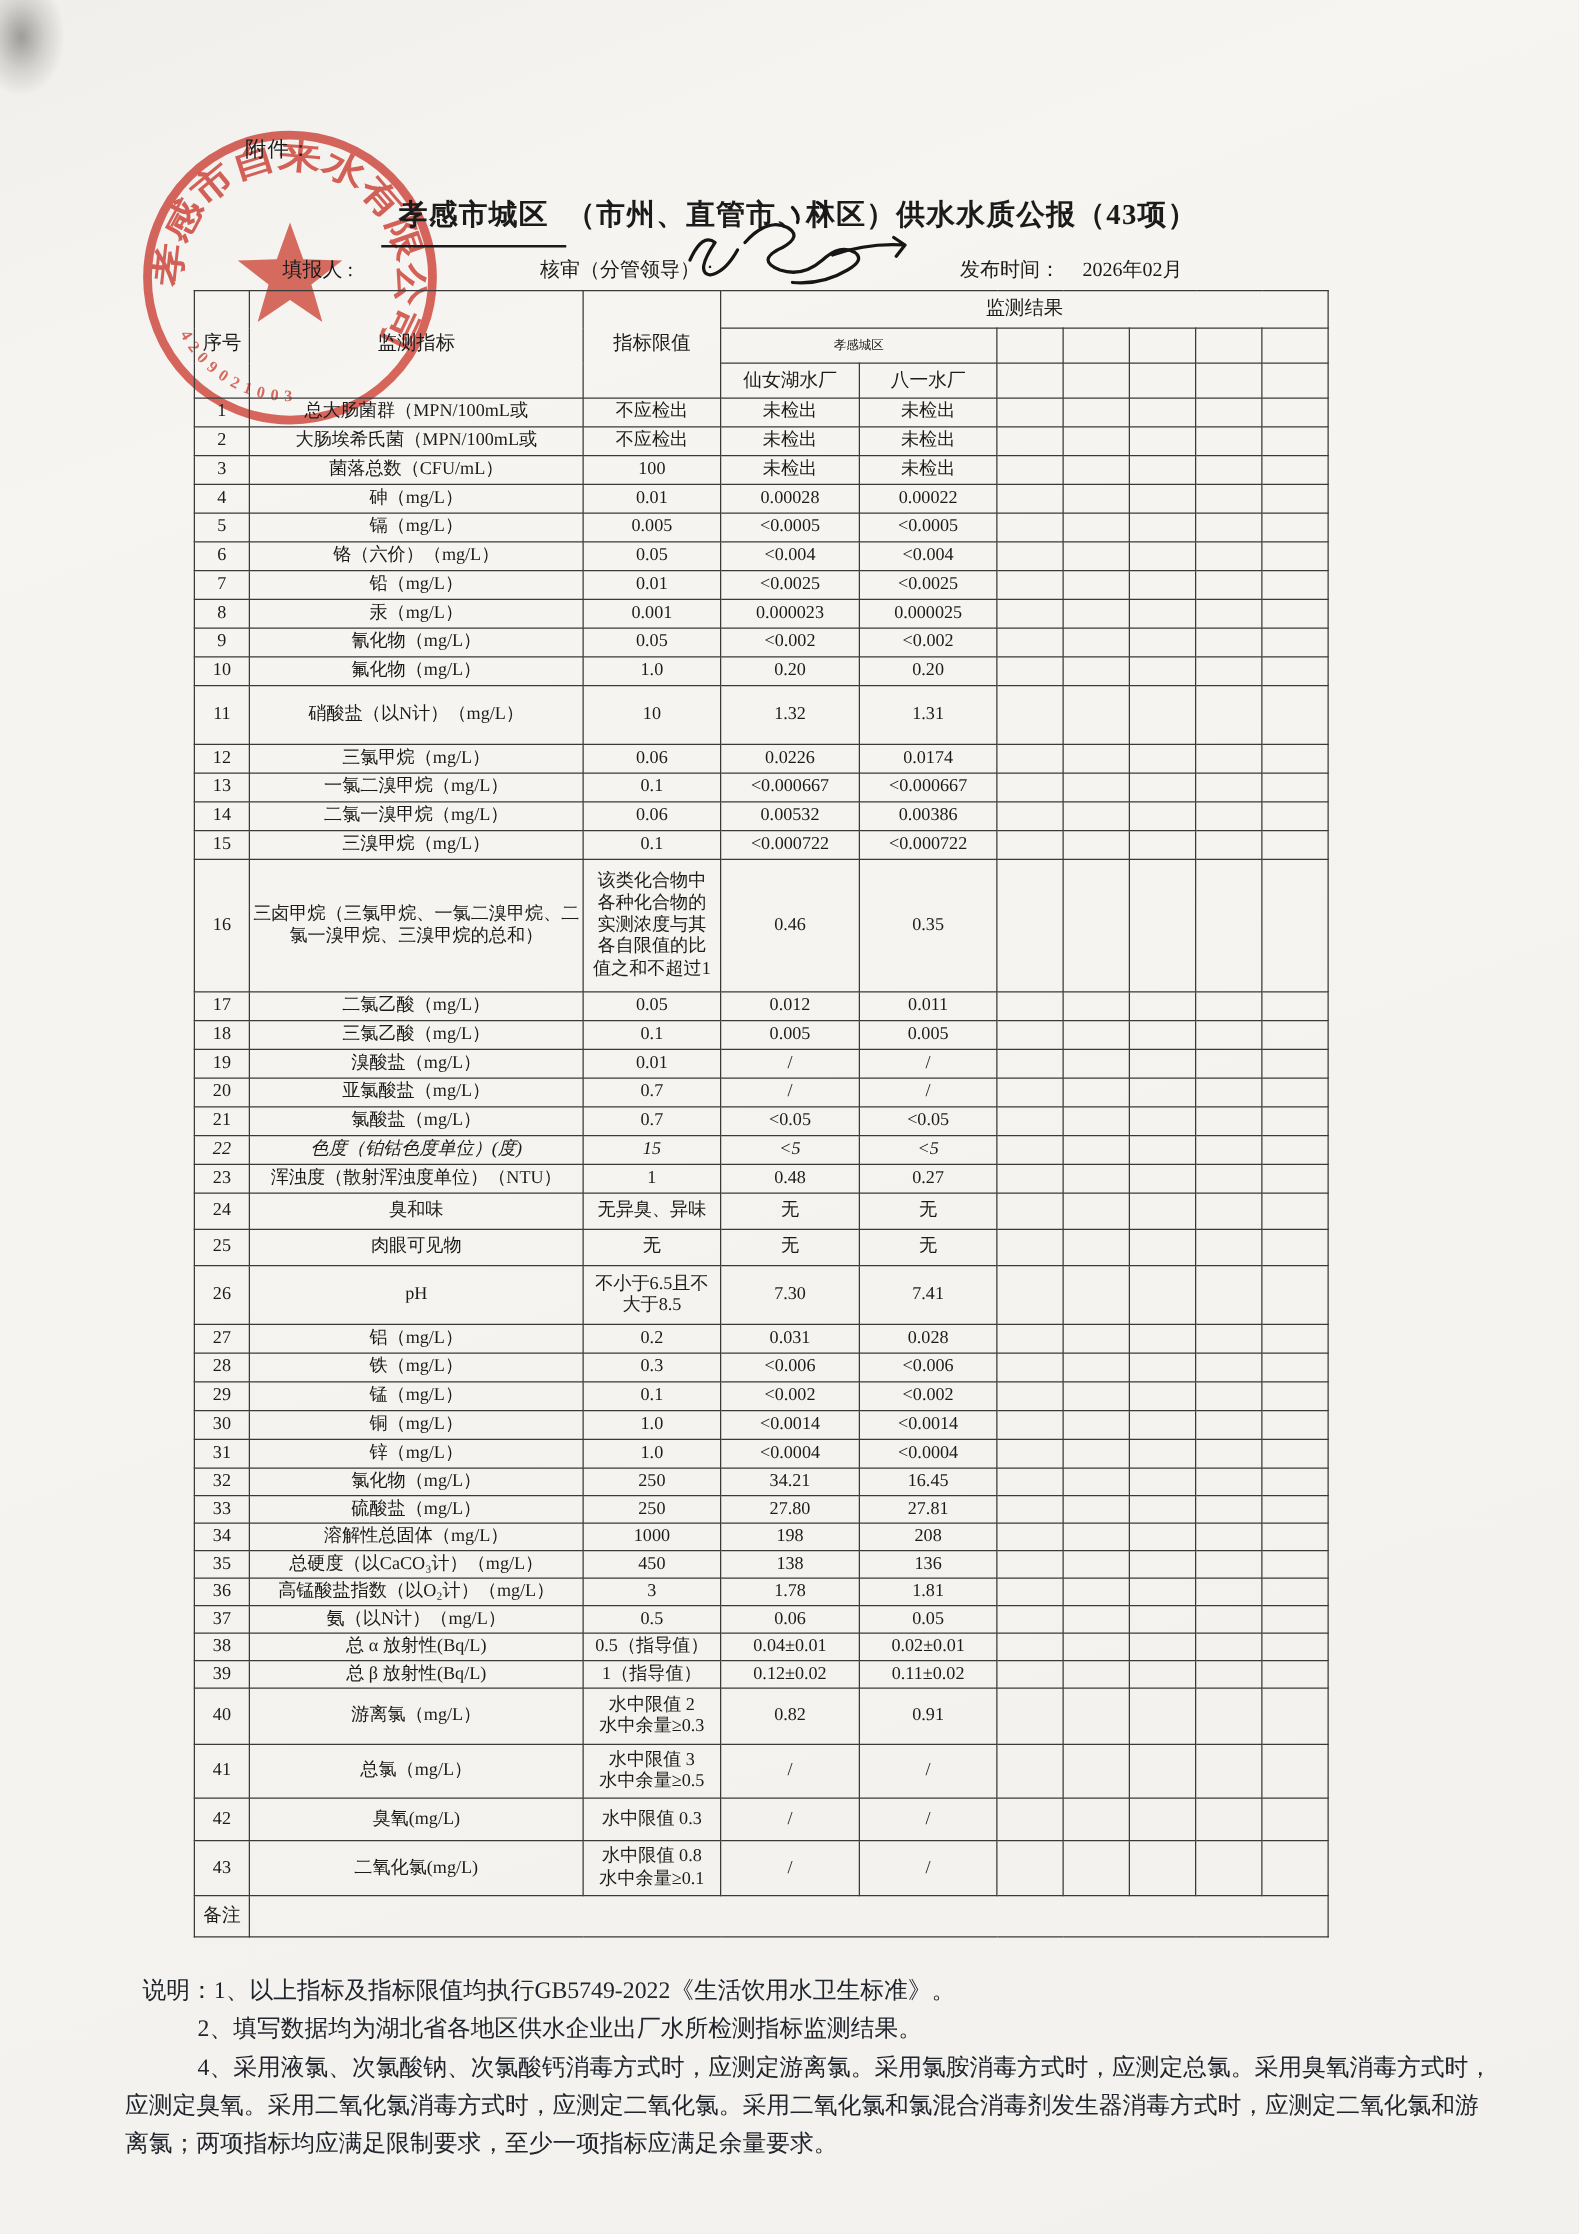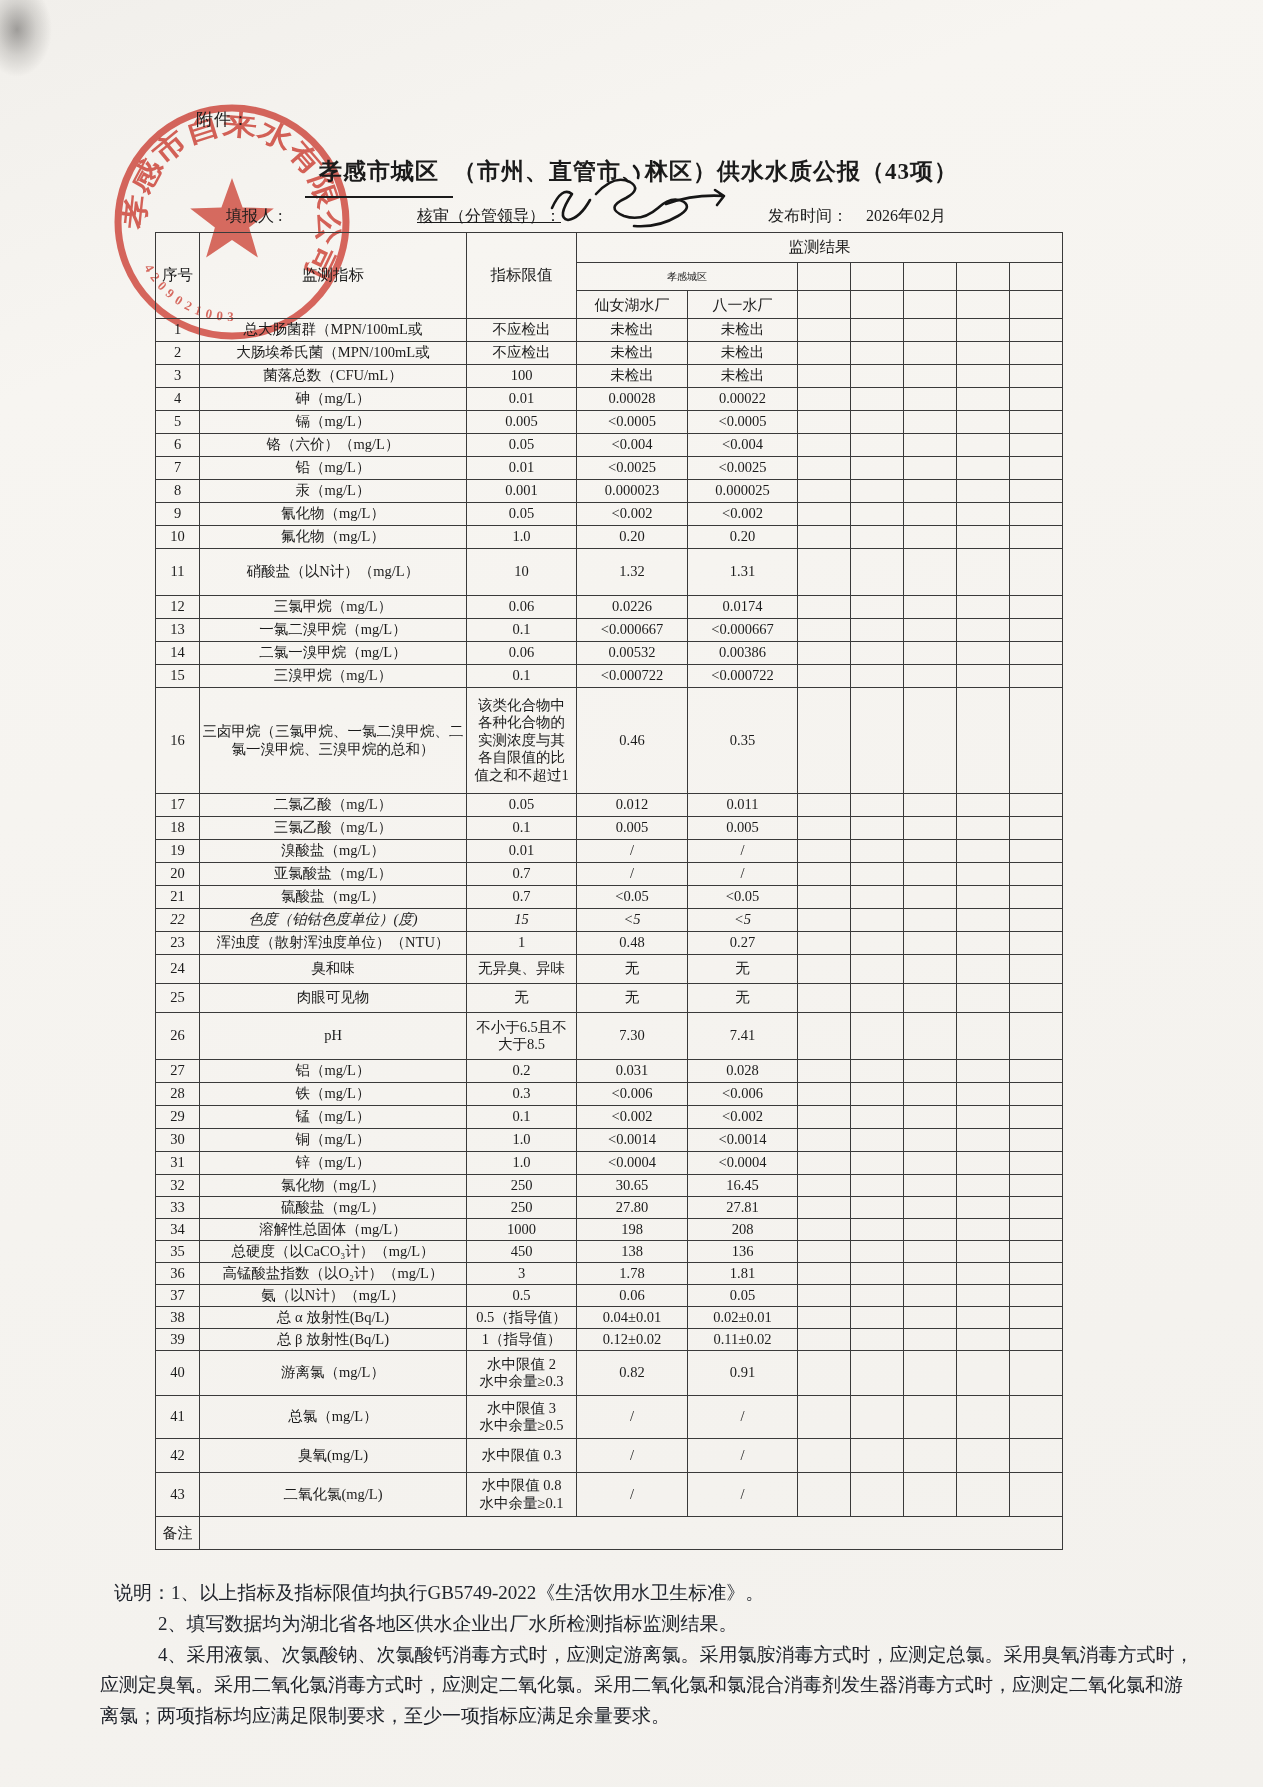--- a/index.html
+++ b/index.html
@@ -19,21 +19,21 @@
     pointer-events:none;
   }
   .attachment{position:absolute;left:196px;top:108px;font-size:17px;letter-spacing:1px;}
   .title{
     position:absolute;left:0;top:156px;width:1263px;text-align:center;
     font-size:23px;font-weight:bold;letter-spacing:1px;white-space:nowrap;
   }
   .title .u{border-bottom:2px solid #1b1b1b;padding:0 14px 12px 14px;}
   .infoline{position:absolute;top:206px;font-size:16px;white-space:nowrap;}
   .lbl-filler{left:226px;}
-  .lbl-reviewer{left:417px;text-decoration:underline;}
+  .lbl-reviewer{left:432px;}
   .lbl-publish{left:768px;}
   .val-publish{left:866px;}
   
   .stamp{position:absolute;left:107px;top:97px;width:250px;height:250px;mix-blend-mode:multiply;opacity:.92;}
   .stamp text{font-family:"Liberation Serif","DejaVu Serif",serif;font-weight:bold;}
   
   .signature{position:absolute;left:538px;top:160px;width:200px;height:80px;}
   
   table.report{
     position:absolute;left:155px;top:232px;width:907px;
@@ -517,21 +517,21 @@
           <td class="c-emp"></td>
           <td class="c-emp"></td>
           <td class="c-emp"></td>
           <td class="c-emp"></td>
           <td class="c-emp"></td>
         </tr>
         <tr style="height: 22px;">
           <td class="c-seq">32</td>
           <td class="c-ind">氯化物（mg/L）</td>
           <td class="c-lim">250</td>
-          <td class="c-val">30.65</td>
+          <td class="c-val">34.21</td>
           <td class="c-val">16.45</td>
           <td class="c-emp"></td>
           <td class="c-emp"></td>
           <td class="c-emp"></td>
           <td class="c-emp"></td>
           <td class="c-emp"></td>
         </tr>
         <tr style="height: 22px;">
           <td class="c-seq">33</td>
           <td class="c-ind">硫酸盐（mg/L）</td>

